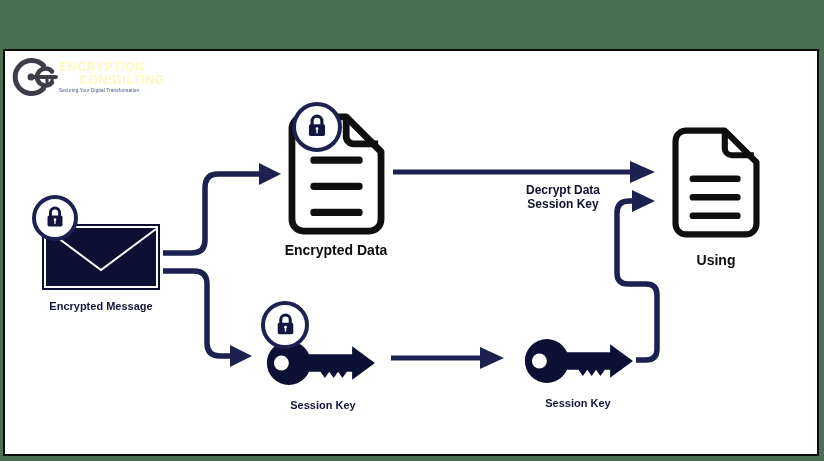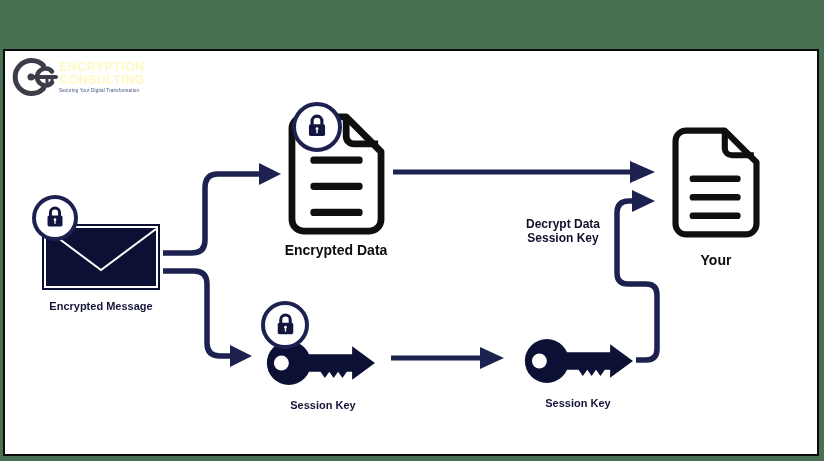--- a/index.html
+++ b/index.html
@@ -13,41 +13,41 @@
   .canvas {
     position:absolute; left:3px; top:49px; width:816px; height:407px;
     background:#ffffff; border:2.5px solid #0a0a0a;
   }
   .abs { position:absolute; }
 
   
   .logo-mark { left:10px; top:54px; width:48px; height:48px; }
   .brand { left:59px; color:#fef9c3; font-weight:bold; letter-spacing:.4px; line-height:12px; }
   .brand-top { top:61px; font-size:12.5px; }
-  .brand-bottom { top:74px; font-size:12.5px; }
+  .brand-bottom { top:74px; font-size:12.5px;margin-left:20px; }
   .tagline { left:59px; top:88px; font-size:4.5px; color:#39497c; letter-spacing:.2px; }
 
   
   .envelope { left:42px; top:224px; width:118px; height:66px; background:#0c1034; }
   .envelope svg { position:absolute; left:0; top:0; }
 
   
   .lock-badge {
     border-radius:50%; background:#ffffff; border:4px solid #1c2150;
     display:flex; align-items:center; justify-content:center; z-index:5;
   }
   .badge-env  { left:32px;  top:195px; width:46px; height:46px; }
   .badge-doc  { left:292px; top:102px; width:50px; height:50px; }
   .badge-key  { left:261px; top:301px; width:48px; height:48px; }
 
   
   .lbl { font-weight:bold; text-align:center; }
   .lbl-navy { color:#15153a; font-size:11px; line-height:18px; }
   .lbl-mark { background:#ffffff; color:#0d0d0d; font-size:14px; padding:0 3px; display:inline-block; }
-  .ann { color:#10102c; font-weight:bold; font-size:12px; line-height:13.5px; text-align:center;margin-top:34px; }
+  .ann { color:#10102c; font-weight:bold; font-size:12px; line-height:13.5px; text-align:center; }
 
   .lbl-encrypted-message { left:28px;  top:297px; width:146px; }
   .lbl-encrypted-data    { left:276px; top:241px; width:120px; text-align:center; }
   .lbl-data              { left:676px; top:251px; width:80px;  text-align:center; }
   .lbl-enc-session-key   { left:253px; top:396px; width:140px; }
   .lbl-session-key       { left:508px; top:394px; width:140px; }
   .ann-decrypt-data      { left:503px; top:184px; width:120px; }
   .ann-decrypt-key       { left:385px; top:374px; width:120px; }
 
   svg { display:block; }
@@ -127,21 +127,21 @@
 </div>
 
 <svg class="abs" style="left:672px;top:122px;" width="88" height="121" viewBox="0 0 100 126">
   <path d="M16,4 H60 L96,40 V110 a12,12 0 0 1 -12,12 H16 a12,12 0 0 1 -12,-12 V16 a12,12 0 0 1 12,-12 Z" fill="#ffffff" stroke="#0f0f0f" stroke-width="7" stroke-linejoin="round"></path>
   <path d="M60,6 V24 a8,8 0 0 0 8,8 H93" fill="none" stroke="#0f0f0f" stroke-width="7"></path>
   <rect x="20" y="55" width="58" height="7.5" rx="3.5" fill="#0f0f0f"></rect>
   <rect x="20" y="76" width="58" height="7.5" rx="3.5" fill="#0f0f0f"></rect>
   <rect x="20" y="97" width="58" height="7.5" rx="3.5" fill="#0f0f0f"></rect>
 </svg>
 <div class="abs lbl lbl-data">
-  <span class="lbl-mark">Your</span>
+  <span class="lbl-mark">Using</span>
 </div>
 
 <div class="abs ann ann-decrypt-data">
   <div>Decrypt Data</div>
   <div>Session Key</div>
 </div>
 
 <svg class="abs" style="left:266px;top:334px;" width="116" height="58" viewBox="0 0 132 66">
   <circle cx="26" cy="33" r="25" fill="#0c1034"></circle>
   <circle cx="17.5" cy="33" r="8.5" fill="#ffffff"></circle>

